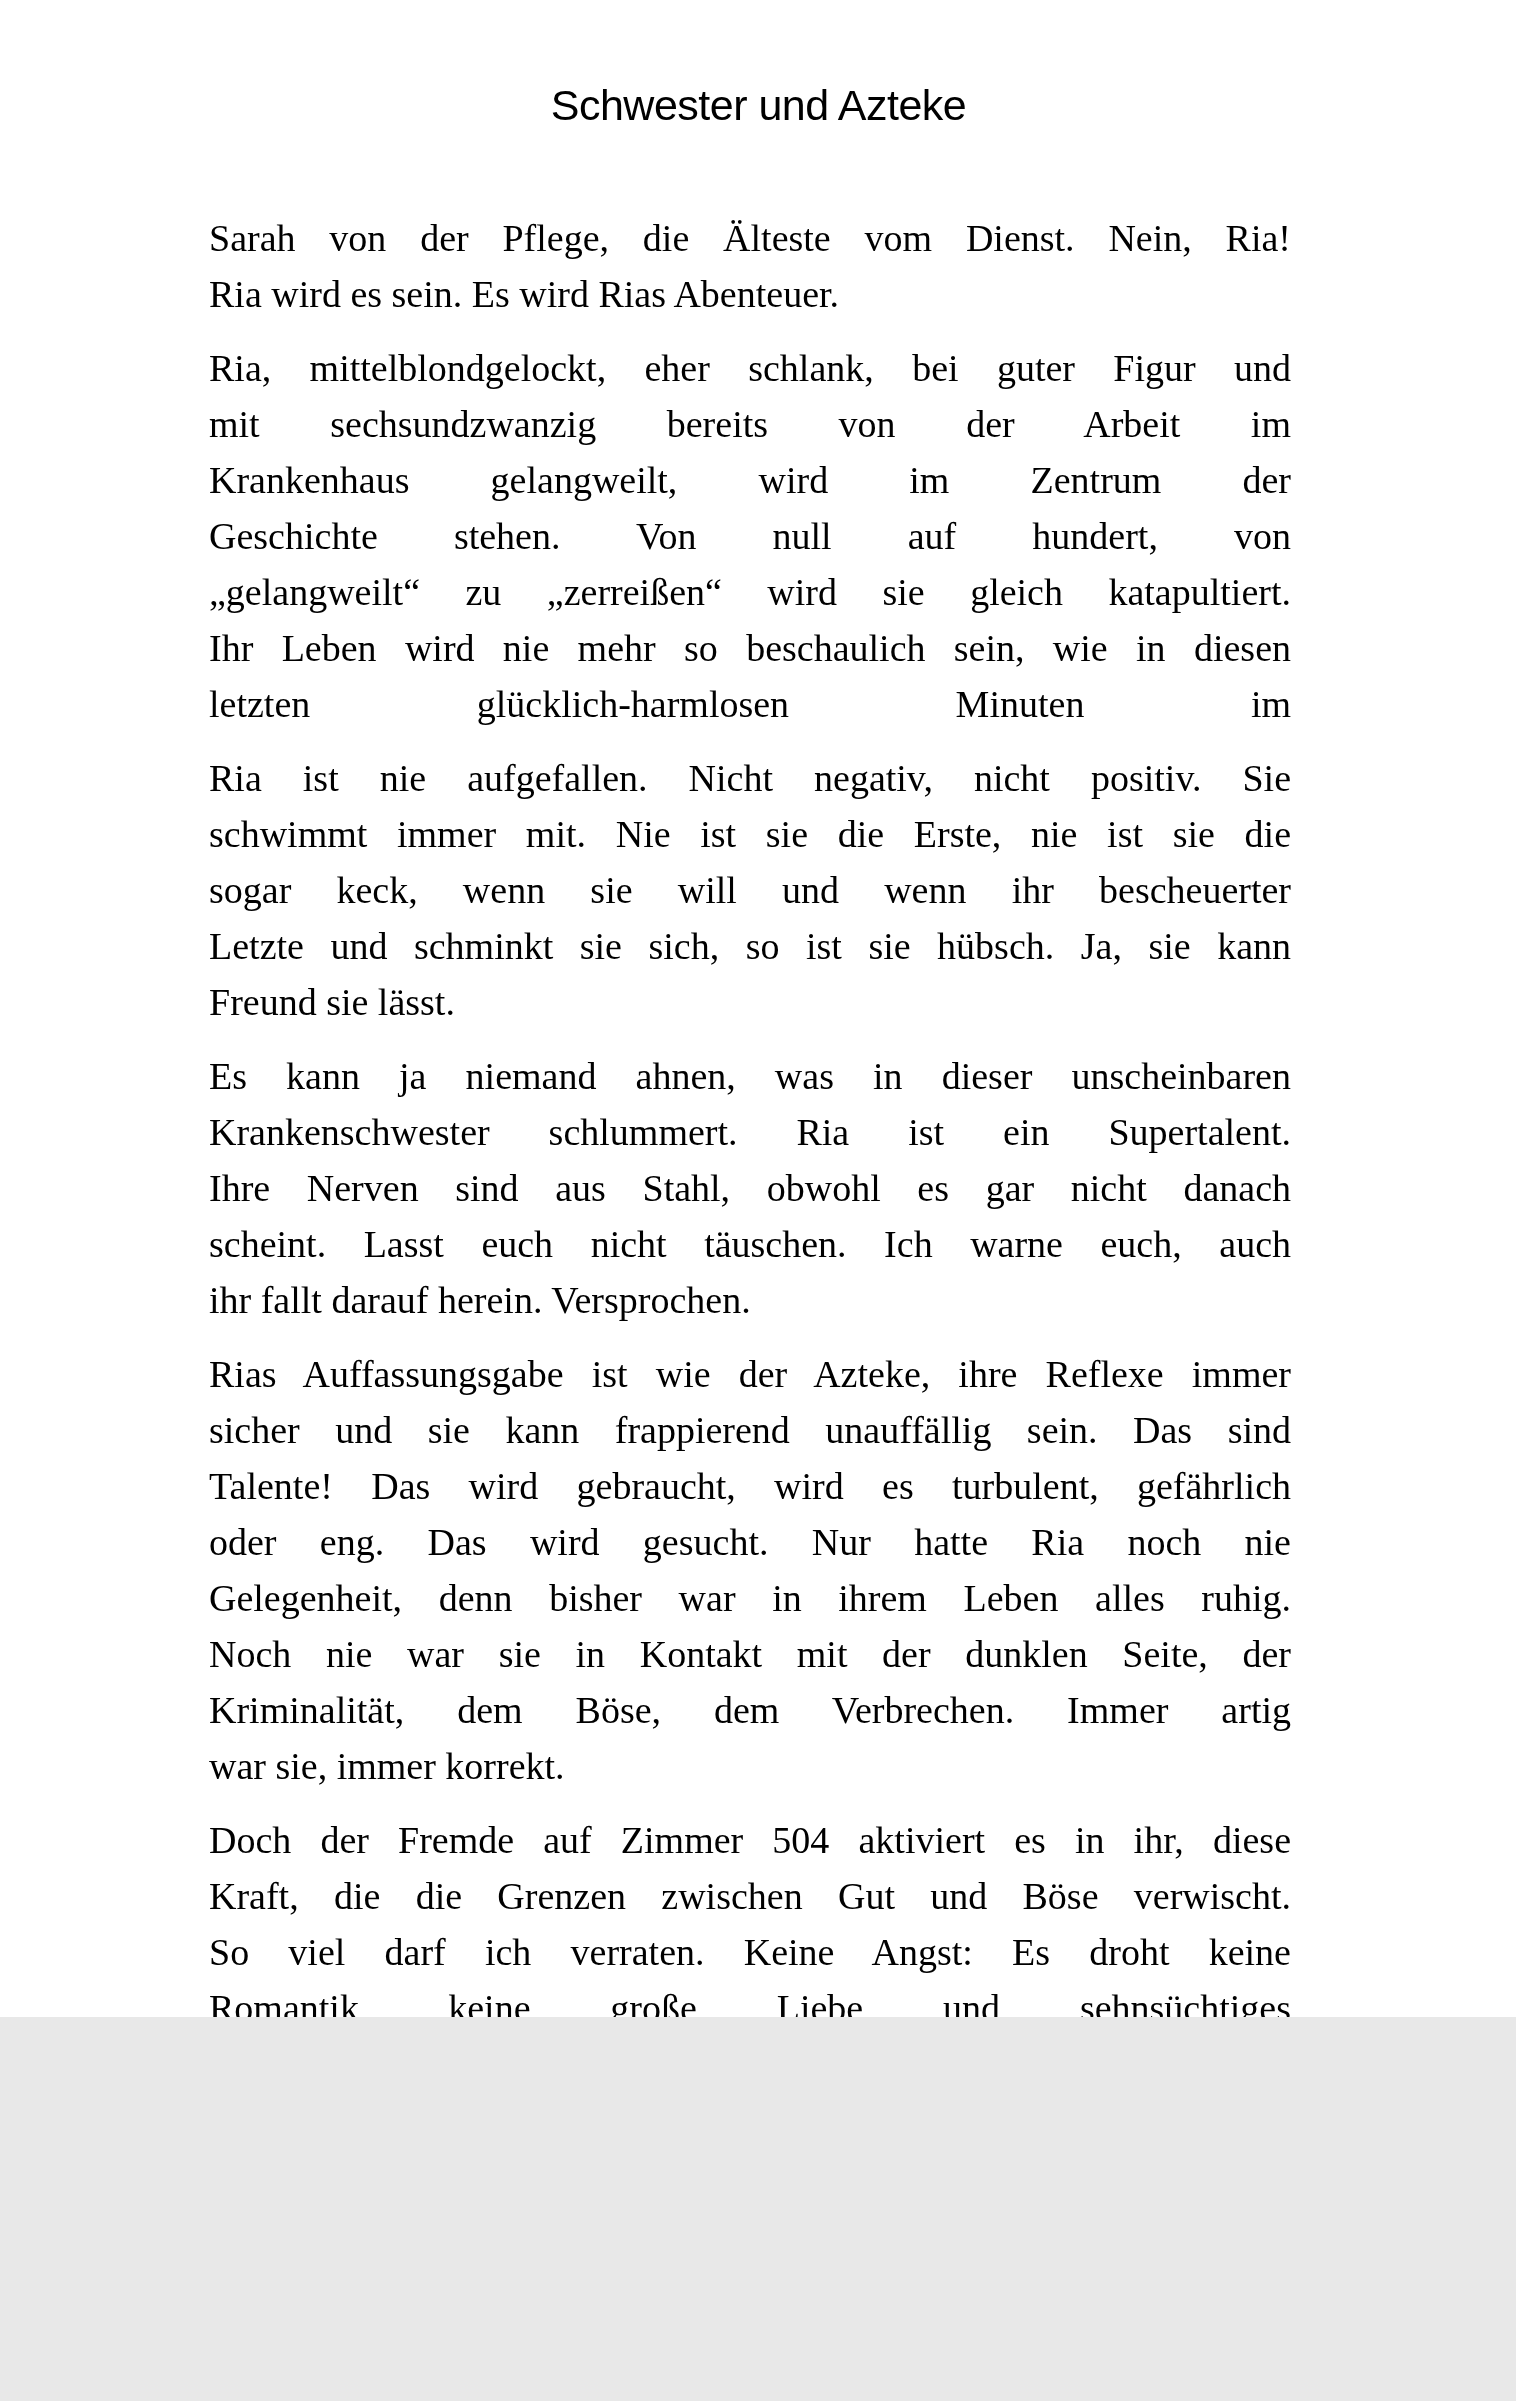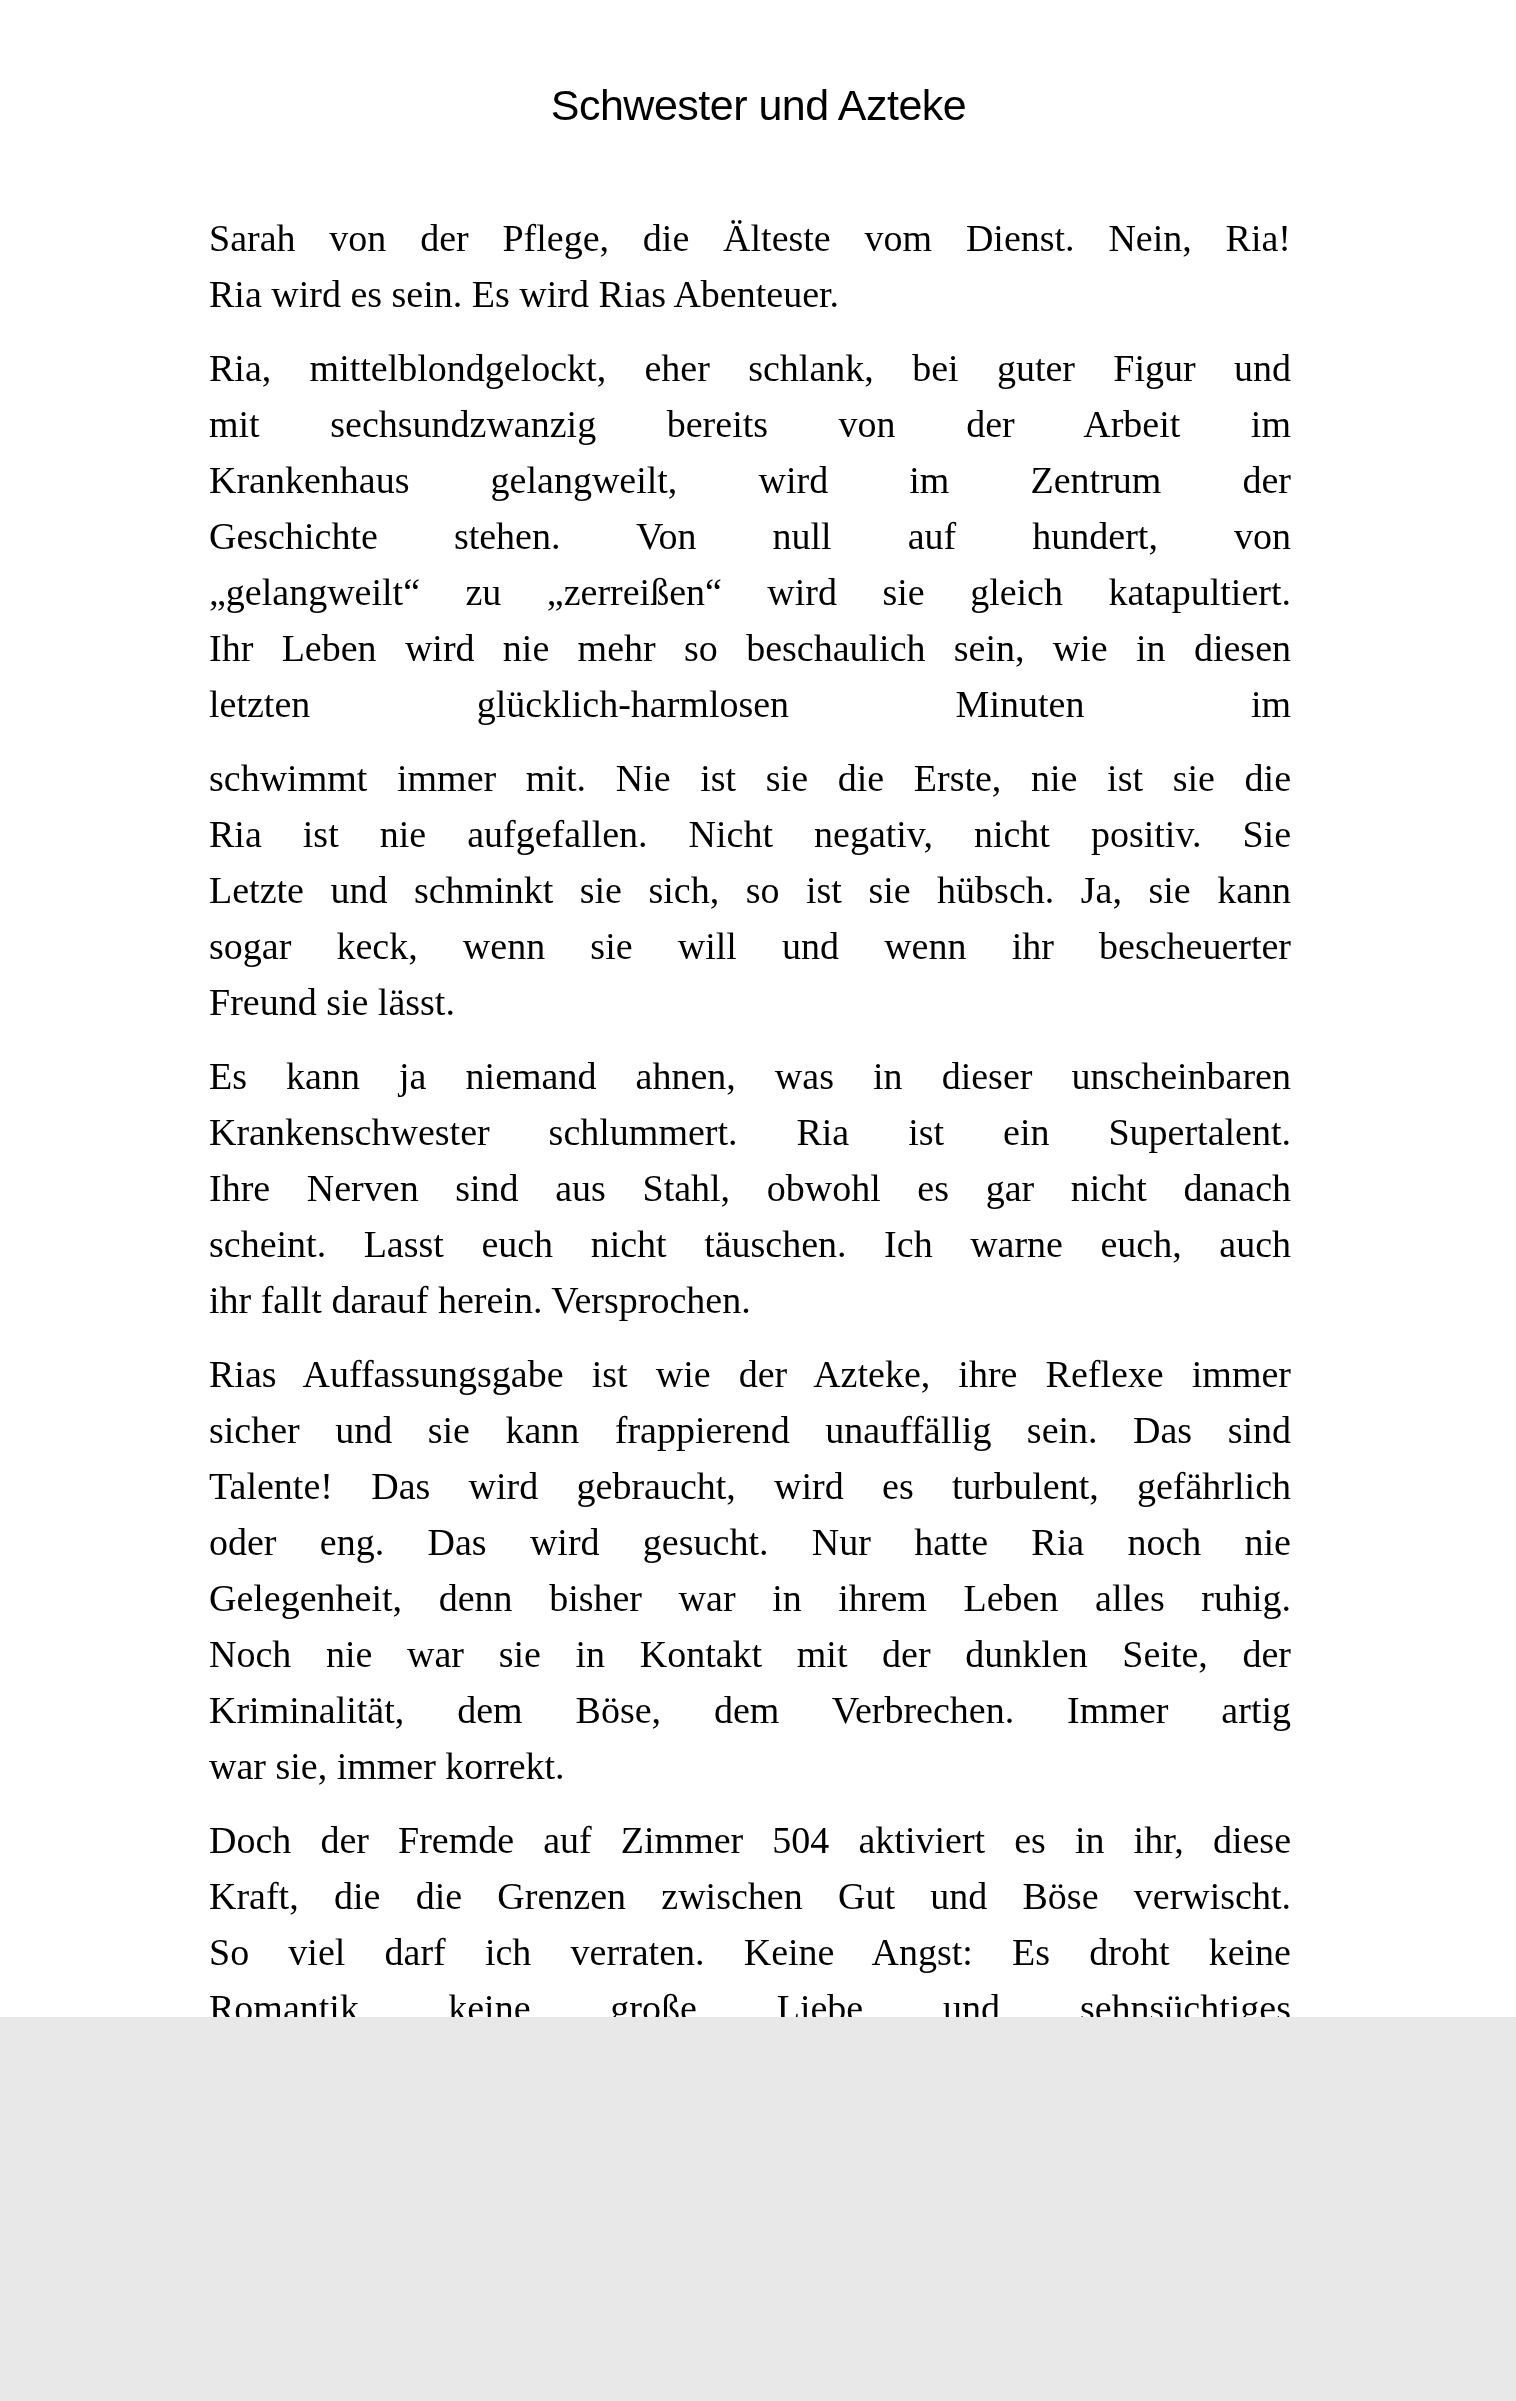--- a/index.html
+++ b/index.html
@@ -73,24 +73,24 @@
       <div class="paragraph">
         <div class="line">Ria, mittelblondgelockt, eher schlank, bei guter Figur und</div>
         <div class="line">mit sechsundzwanzig bereits von der Arbeit im</div>
         <div class="line">Krankenhaus gelangweilt, wird im Zentrum der</div>
         <div class="line">Geschichte stehen. Von null auf hundert, von</div>
         <div class="line">„gelangweilt“ zu „zerreißen“ wird sie gleich katapultiert.</div>
         <div class="line">Ihr Leben wird nie mehr so beschaulich sein, wie in diesen</div>
         <div class="line">letzten glücklich-harmlosen Minuten im</div>
       </div>
       <div class="paragraph">
+        <div class="line">Ria ist nie aufgefallen. Nicht negativ, nicht positiv. Sie</div>
         <div class="line">schwimmt immer mit. Nie ist sie die Erste, nie ist sie die</div>
-        <div class="line">Ria ist nie aufgefallen. Nicht negativ, nicht positiv. Sie</div>
+        <div class="line">sogar keck, wenn sie will und wenn ihr bescheuerter</div>
         <div class="line">Letzte und schminkt sie sich, so ist sie hübsch. Ja, sie kann</div>
-        <div class="line">sogar keck, wenn sie will und wenn ihr bescheuerter</div>
         <div class="line last">Freund sie lässt.</div>
       </div>
       <div class="paragraph">
         <div class="line">Es kann ja niemand ahnen, was in dieser unscheinbaren</div>
         <div class="line">Krankenschwester schlummert. Ria ist ein Supertalent.</div>
         <div class="line">Ihre Nerven sind aus Stahl, obwohl es gar nicht danach</div>
         <div class="line">scheint. Lasst euch nicht täuschen. Ich warne euch, auch</div>
         <div class="line last">ihr fallt darauf herein. Versprochen.</div>
       </div>
       <div class="paragraph">

